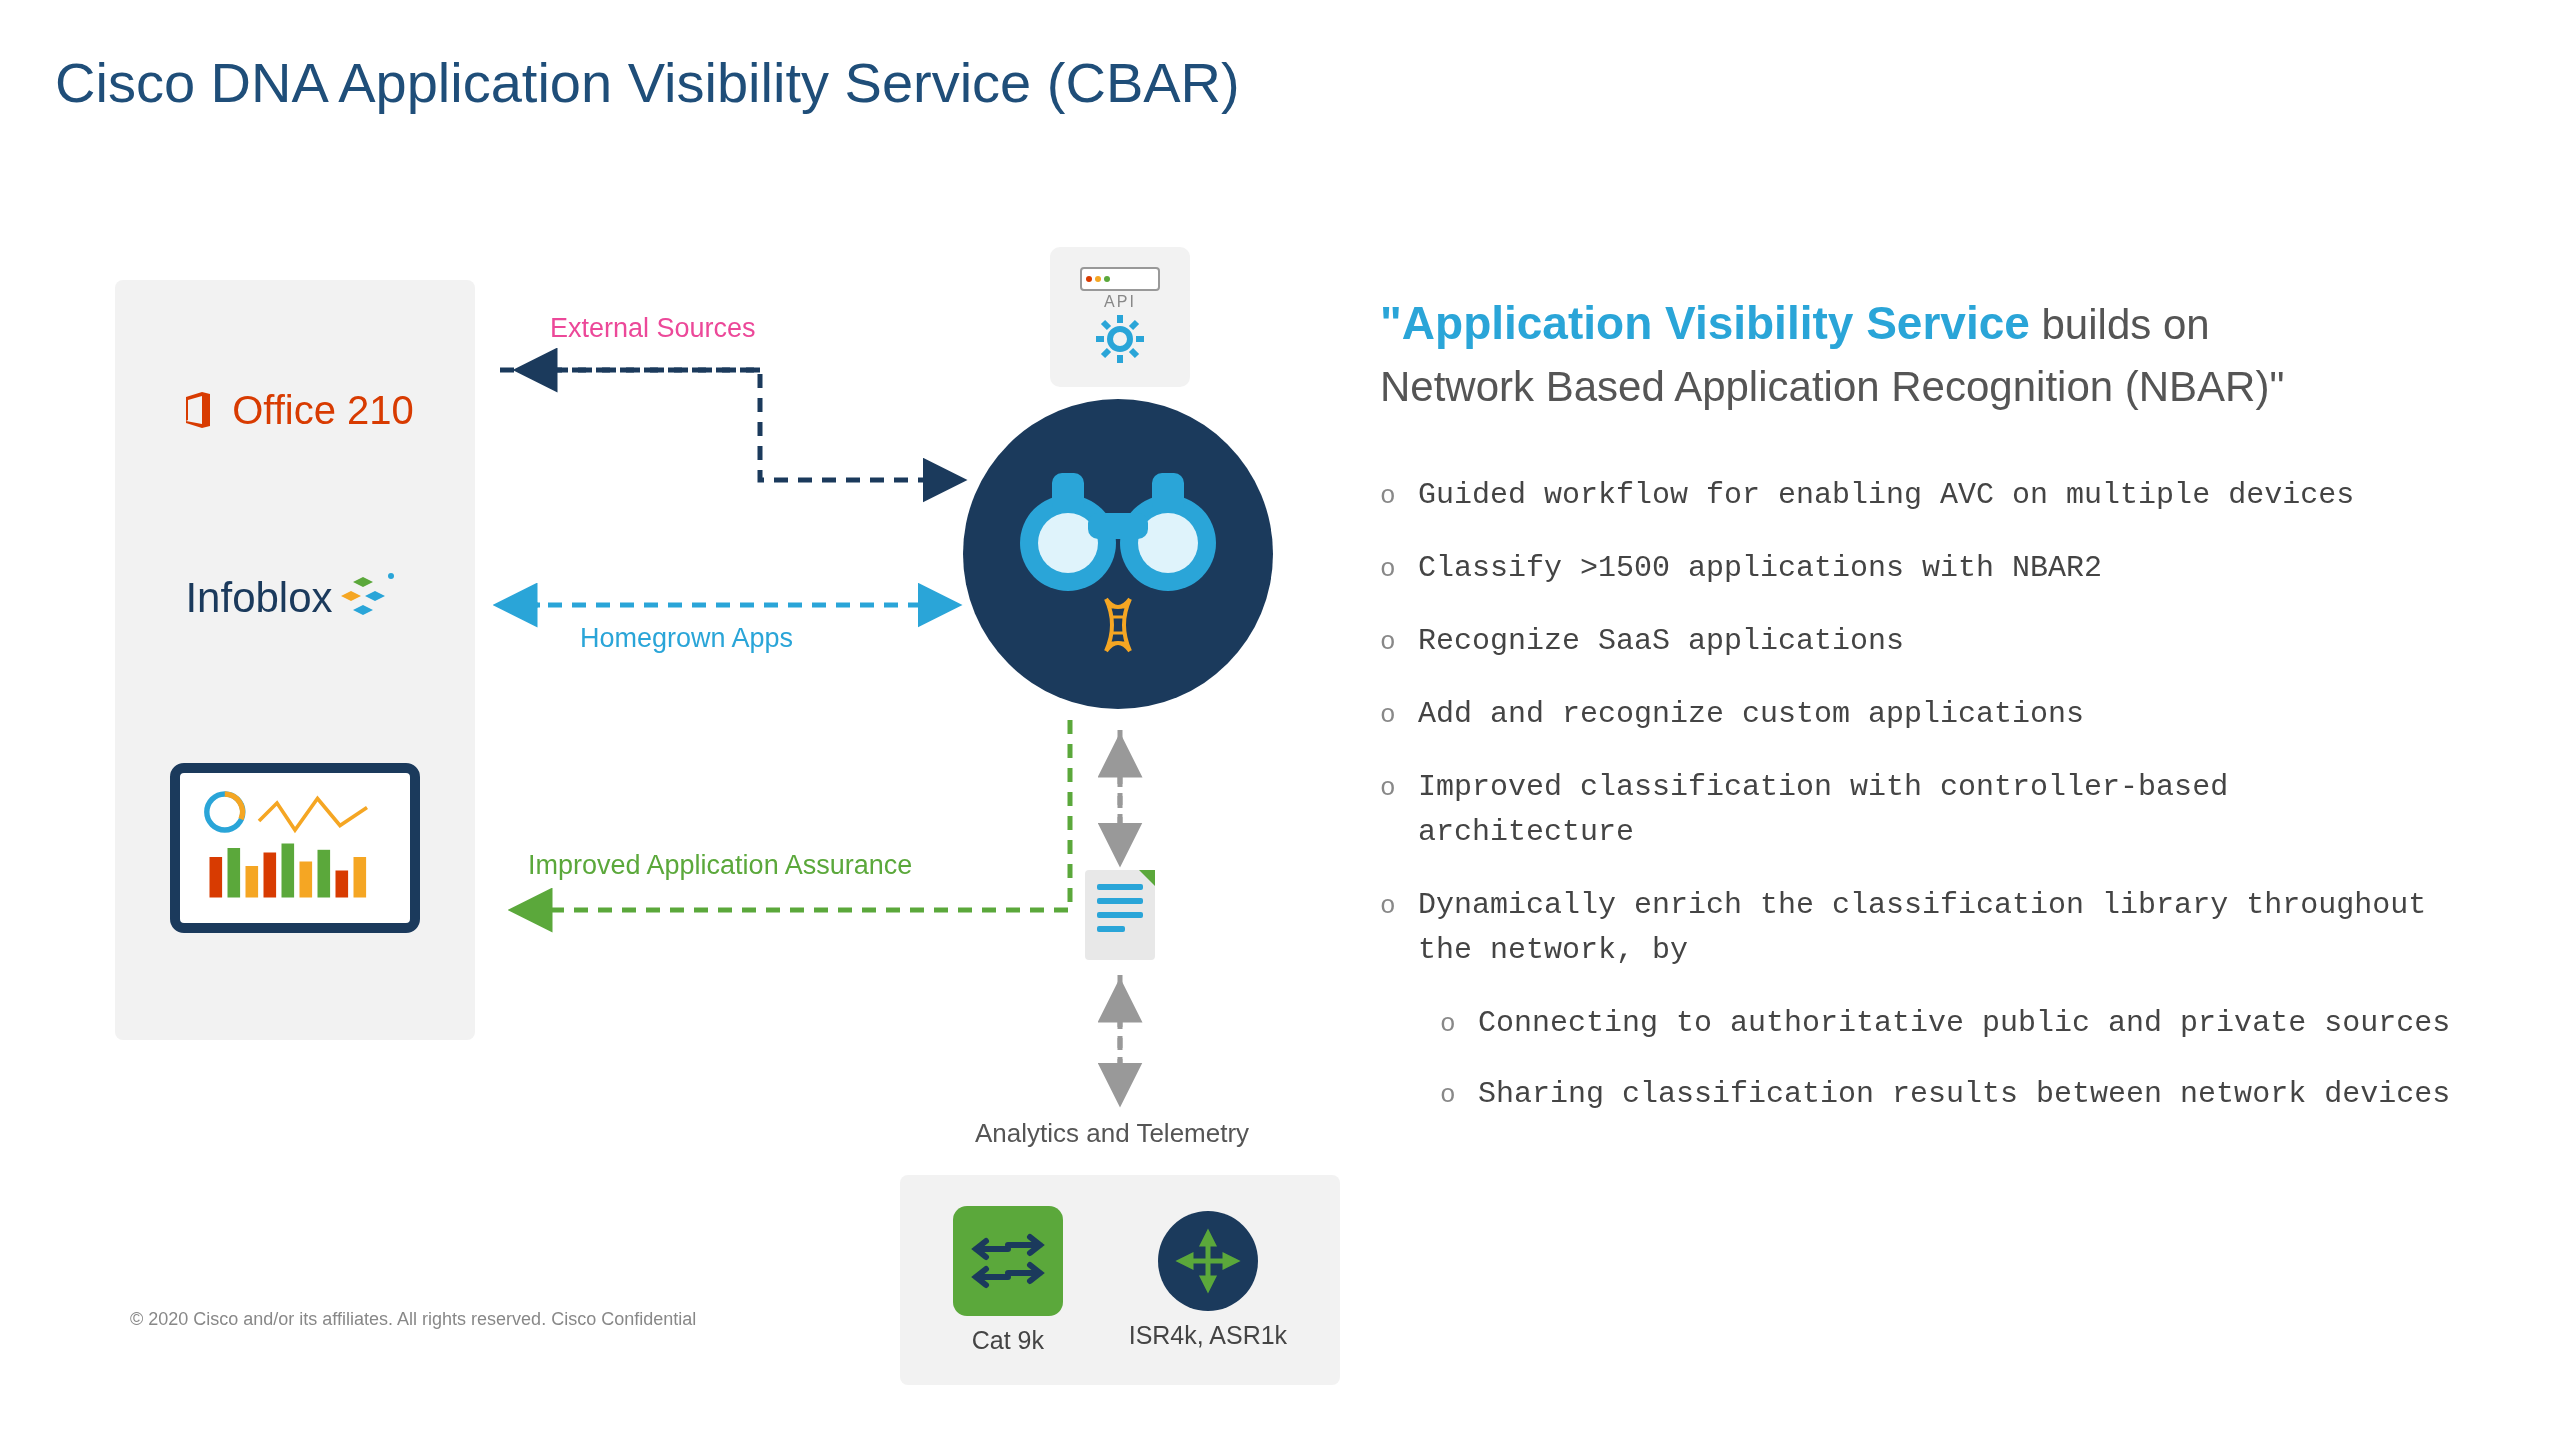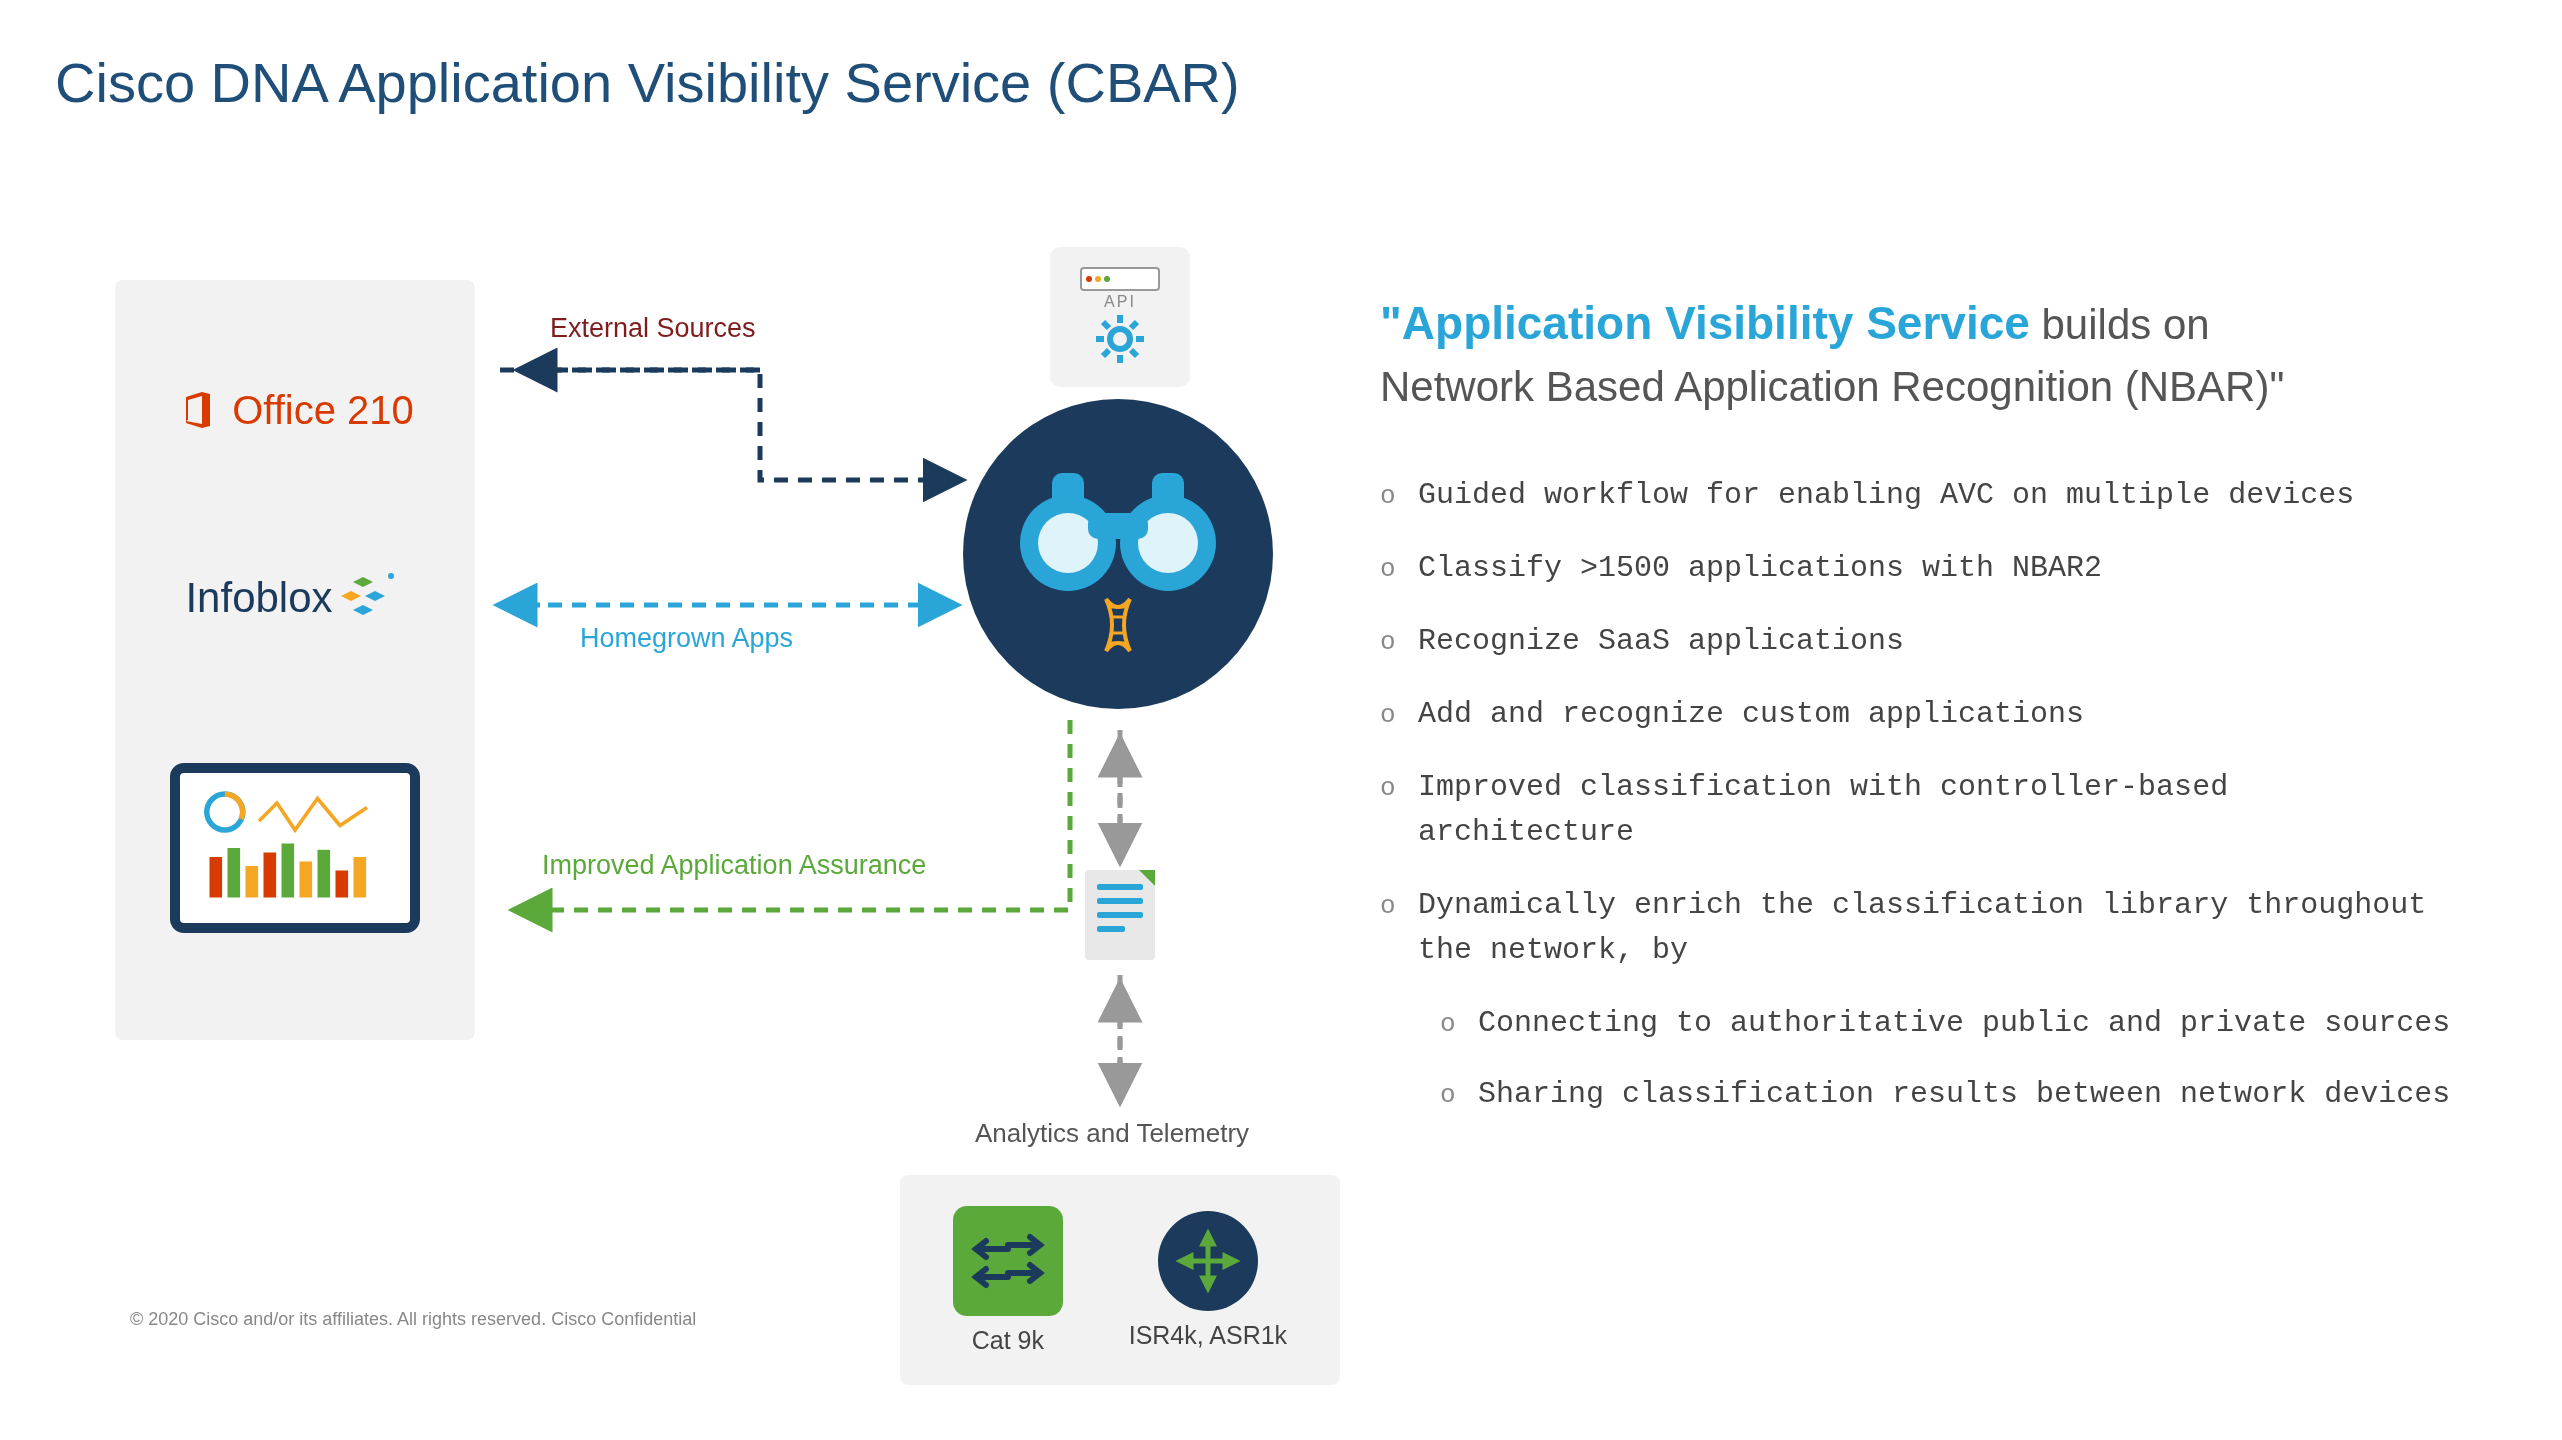--- a/index.html
+++ b/index.html
@@ -59,21 +59,21 @@
     width: 250px; height: 170px;
     background: #fff;
     border: 10px solid #1b3a5c;
     border-radius: 14px;
     position: relative;
     padding: 12px;
   }
   .connector-label {
     position: absolute;
     font-size: 27px;
-    color: #7f1d1d;
+    color: #ec4899;
   }
   .connector-label.blue { color: #2aa5d8; }
   .connector-label.green { color: #5ba83b; }
   .connector-label.gray { color: #555; font-size: 26px; }
 
   .api-box {
     position: absolute;
     top: 247px;
     left: 1050px;
     width: 140px; height: 140px;
@@ -292,21 +292,21 @@
           <line x1="18" y1="35" x2="52" y2="35" stroke-width="5"></line>
         </g>
       </svg>
     </div>
     <span class="device-label">ISR4k, ASR1k</span>
   </div>
 </div>
 
 <div class="connector-label" style="top:313px;left:550px">External Sources</div>
 <div class="connector-label blue" style="top:623px;left:580px">Homegrown Apps</div>
-<div class="connector-label green" style="top:850px;left:542px">Improved Application Assurance</div>
+<div class="connector-label green" style="top:850px;left:528px">Improved Application Assurance</div>
 <div class="connector-label gray" style="top:1118px;left:975px">Analytics and Telemetry</div>
 
 <svg class="conn" style="top:0;left:0" width="2562" height="1440">
   <defs>
     <marker id="arr-navy" viewBox="0 0 12 12" refX="10" refY="6" markerWidth="9" markerHeight="9" orient="auto">
       <path d="M0 0 L12 6 L0 12 Z" fill="#1b3a5c"></path>
     </marker>
     <marker id="arr-blue" viewBox="0 0 12 12" refX="10" refY="6" markerWidth="9" markerHeight="9" orient="auto">
       <path d="M0 0 L12 6 L0 12 Z" fill="#2aa5d8"></path>
     </marker>

